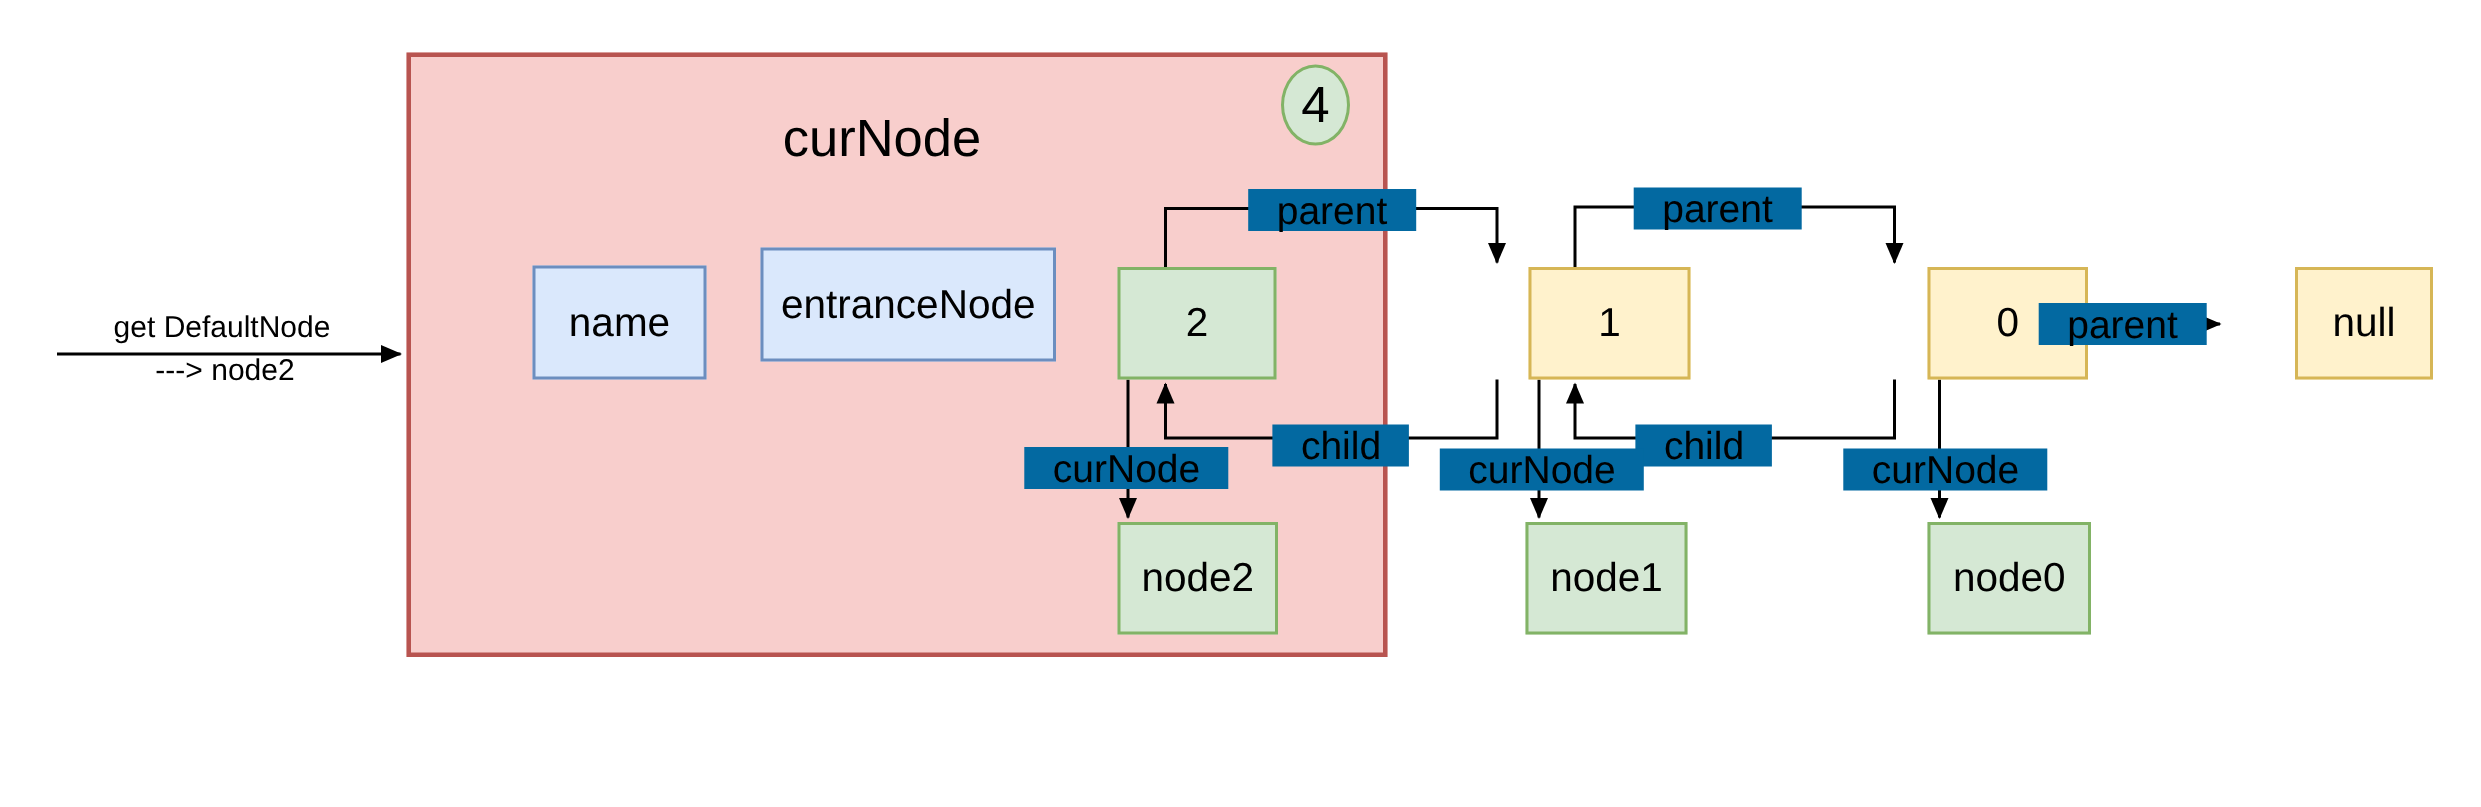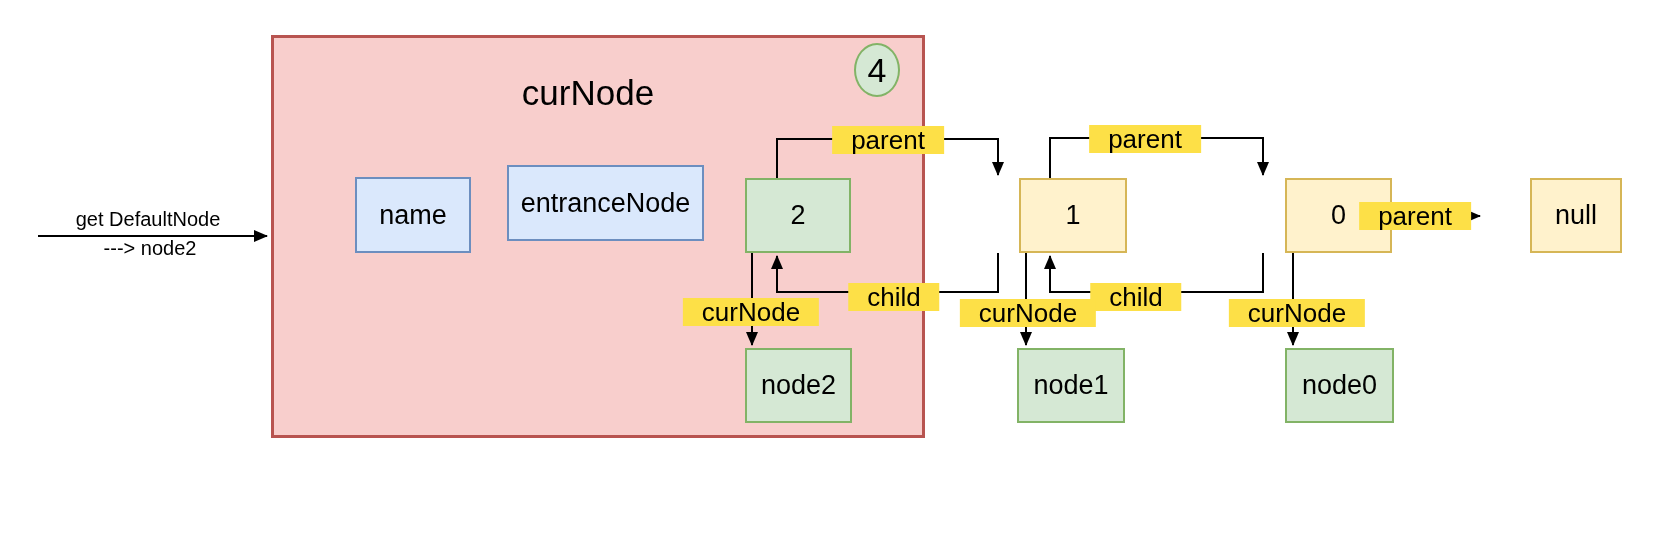--- a/index.html
+++ b/index.html
@@ -62,21 +62,21 @@
   .box-node2        { left: 698px;  top: 348px; width: 107px; height: 75px; }
   .box-node1        { left: 970px;  top: 348px; width: 108px; height: 75px; }
   .box-node0        { left: 1238px; top: 348px; width: 109px; height: 75px; }
 
   
   svg.edges { position: absolute; inset: 0; z-index: 1; }
 
   .edge-label {
     position: absolute;
     transform: translate(-50%, -50%);
-    background: #fde047;
+    background: #0369a1;
     padding: 0 19px;
     font-size: 26px;
     line-height: 28px;
     white-space: nowrap;
     z-index: 2;
   }
   .lbl-parent-2-1  { left: 888px;  top: 140px; }
   .lbl-parent-1-0  { left: 1145px; top: 139px; }
   .lbl-parent-0-nl { left: 1415px; top: 216px; }
   .lbl-child-1-2   { left: 894px;  top: 297px; }

